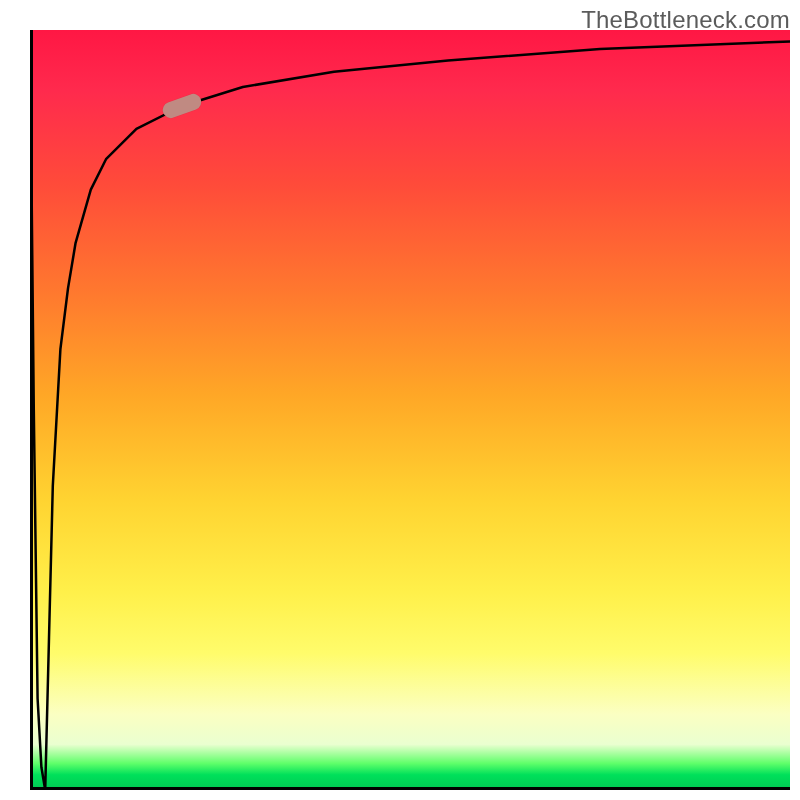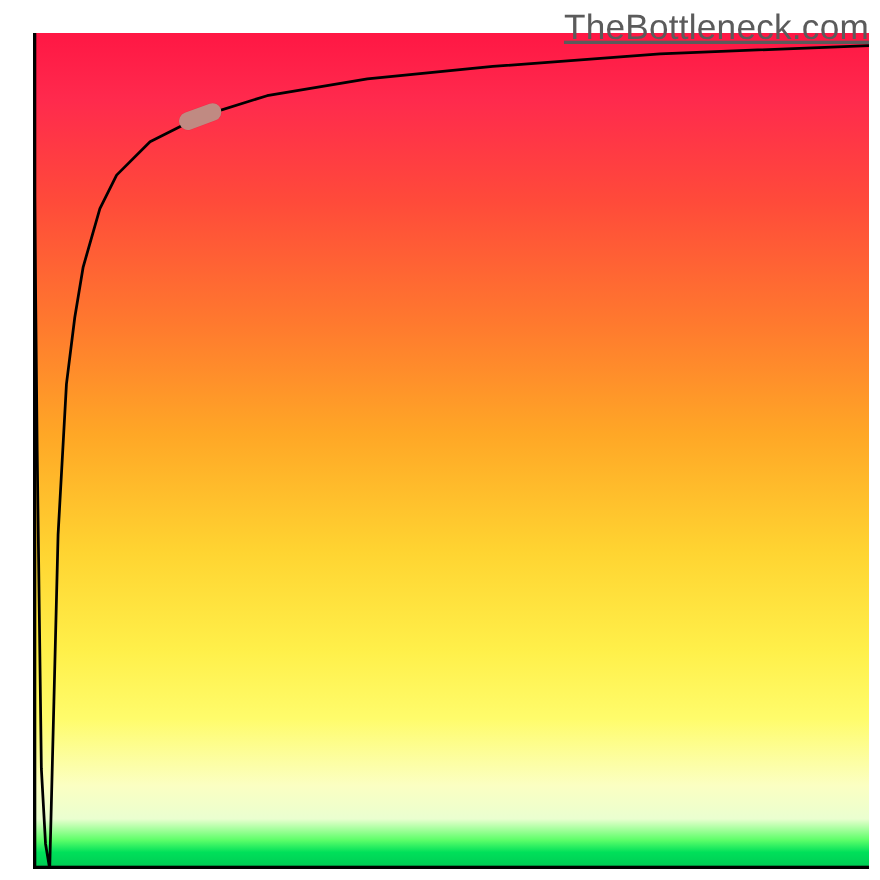--- a/index.html
+++ b/index.html
@@ -13,26 +13,25 @@
   }
   .chart-wrap {
     position: relative;
     width: 800px;
     height: 800px;
   }
   .watermark {
     position: absolute;
     top: 6px;
     right: 10px;
-    font-size: 32px;
+    font-size: 24px;
     font-weight: 400;
     color: #5b5b5b;
     letter-spacing: 0.2px;
     z-index: 10;
-    text-decoration: underline;
   }
   .plot-area {
     position: absolute;
     left: 30px;
     top: 30px;
     width: 760px;
     height: 760px;
   }
   .gradient-bg {
     position: absolute;

